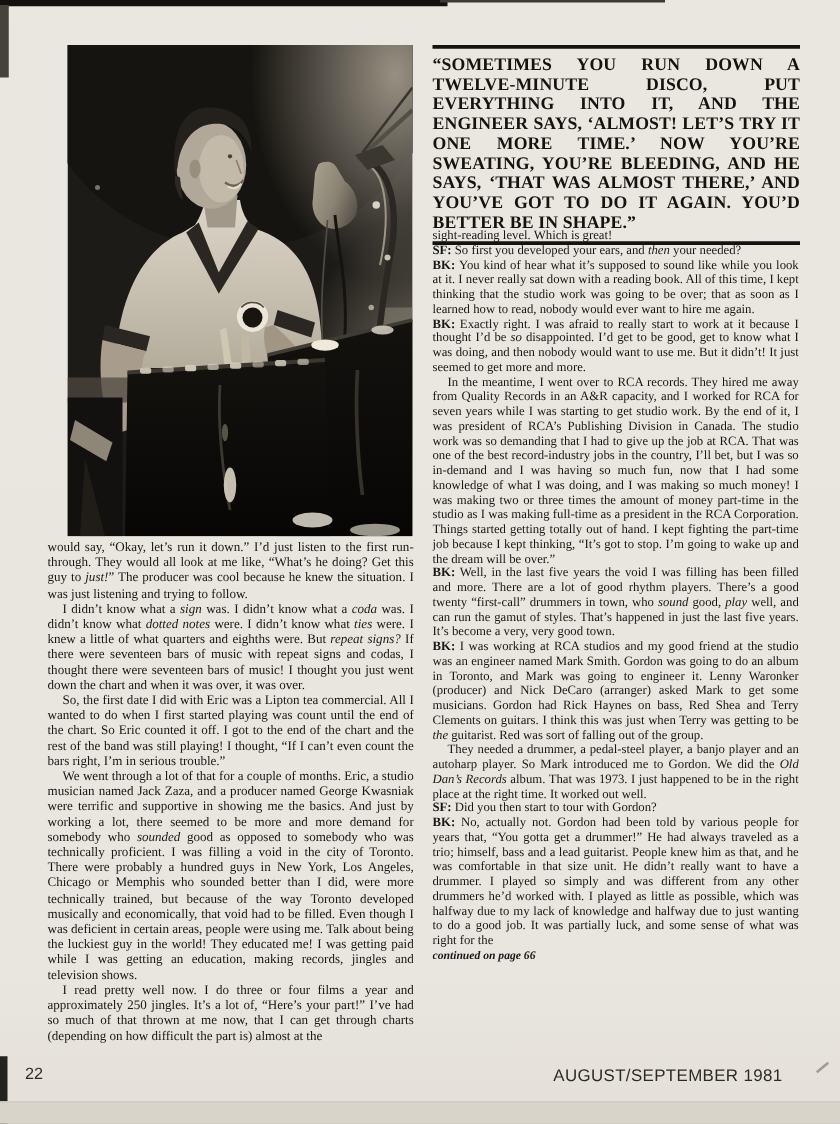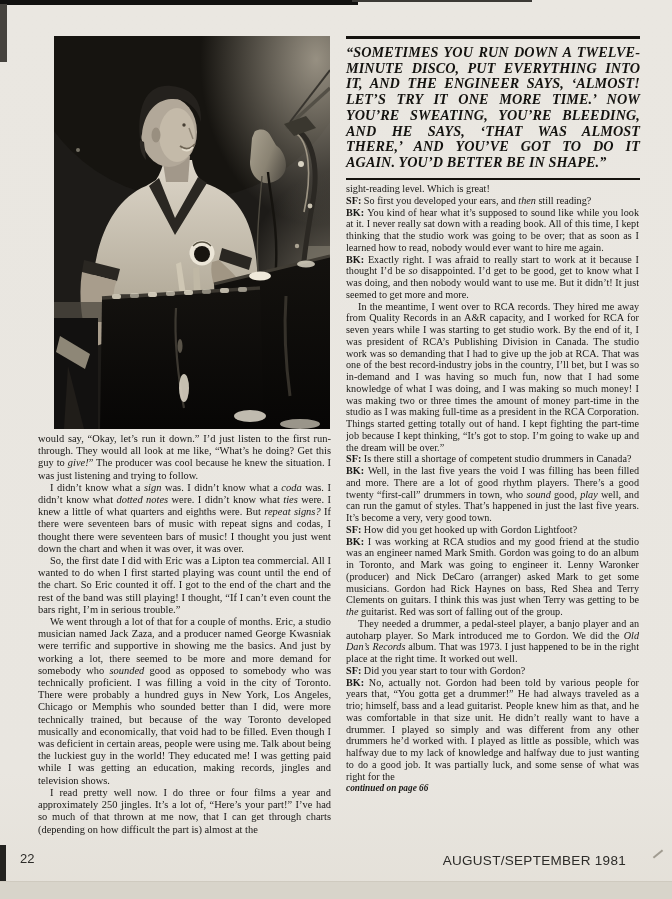--- a/index.html
+++ b/index.html
@@ -24,21 +24,21 @@
   
   .photo { position:absolute; left:54px; top:36px; width:276px; height:393px; }
   .photo svg { display:block; width:100%; height:100%; }
 
   
   .pullquote { position:absolute; left:346px; top:36px; width:294px; }
   .pq-rule { height:3px; background:#15130f; }
   .pq-rule.bottom { height:2.5px; }
   .pq-text {
     margin:6px 0 7px 0; color:#141310;
-    font-weight:700; font-style:italic;
+    font-weight:700; 
     font-size:14.2px; line-height:15.7px;
     text-align:justify; letter-spacing:.1px;
   }
 
   
   .col { position:absolute; color:#181715; }
   .col p { margin:0; text-align:justify; }
   .col p.indent { text-indent:12px; }
   .col .speaker { font-weight:700; }
   .col .it { font-style:italic; }
@@ -179,39 +179,37 @@
     </svg>
   </figure>
 
   <aside class="pullquote">
     <div class="pq-rule top"></div>
     <p class="pq-text">“SOMETIMES YOU RUN DOWN A TWELVE-MINUTE DISCO, PUT EVERYTHING INTO IT, AND THE ENGINEER SAYS, ‘ALMOST! LET’S TRY IT ONE MORE TIME.’ NOW YOU’RE SWEATING, YOU’RE BLEEDING, AND HE SAYS, ‘THAT WAS ALMOST THERE,’ AND YOU’VE GOT TO DO IT AGAIN. YOU’D BETTER BE IN SHAPE.”</p>
     <div class="pq-rule bottom"></div>
   </aside>
 
   <section class="col col-left">
-      <p><span>would say, “Okay, let’s run it down.” I’d just listen to the first run-through. They would all look at me like, “What’s he doing? Get this guy to </span><span class="it">give!</span><span>” The producer was cool because he knew the situation. I was just listening and trying to follow.</span></p>
+      <p><span>would say, “Okay, let’s run it down.” I’d just listen to the first run-through. They would all look at me like, “What’s he doing? Get this guy to </span><span class="it">just!</span><span>” The producer was cool because he knew the situation. I was just listening and trying to follow.</span></p>
       <p class="indent"><span>I didn’t know what a </span><span class="it">sign</span><span> was. I didn’t know what a </span><span class="it">coda</span><span> was. I didn’t know what </span><span class="it">dotted notes</span><span> were. I didn’t know what </span><span class="it">ties</span><span> were. I knew a little of what quarters and eighths were. But </span><span class="it">repeat signs?</span><span> If there were seventeen bars of music with repeat signs and codas, I thought there were seventeen bars of music! I thought you just went down the chart and when it was over, it was over.</span></p>
       <p class="indent"><span>So, the first date I did with Eric was a Lipton tea commercial. All I wanted to do when I first started playing was count until the end of the chart. So Eric counted it off. I got to the end of the chart and the rest of the band was still playing! I thought, “If I can’t even count the bars right, I’m in serious trouble.”</span></p>
       <p class="indent"><span>We went through a lot of that for a couple of months. Eric, a studio musician named Jack Zaza, and a producer named George Kwasniak were terrific and supportive in showing me the basics. And just by working a lot, there seemed to be more and more demand for somebody who </span><span class="it">sounded</span><span> good as opposed to somebody who was technically proficient. I was filling a void in the city of Toronto. There were probably a hundred guys in New York, Los Angeles, Chicago or Memphis who sounded better than I did, were more technically trained, but because of the way Toronto developed musically and economically, that void had to be filled. Even though I was deficient in certain areas, people were using me. Talk about being the luckiest guy in the world! They educated me! I was getting paid while I was getting an education, making records, jingles and television shows.</span></p>
       <p class="indent"><span>I read pretty well now. I do three or four films a year and approximately 250 jingles. It’s a lot of, “Here’s your part!” I’ve had so much of that thrown at me now, that I can get through charts (depending on how difficult the part is) almost at the</span></p>
     </section>
 
   <section class="col col-right">
     <p><span>sight-reading level. Which is great!</span></p>
-      <p><span class="speaker">SF: </span><span>So first you developed your ears, and </span><span class="it">then</span><span> still reading?</span></p>
+      <p><span class="speaker">SF: </span><span>So first you developed your ears, and </span><span class="it">then</span><span> your needed?</span></p>
       <p><span class="speaker">BK: </span><span>You kind of hear what it’s supposed to sound like while you look at it. I never really sat down with a reading book. All of this time, I kept thinking that the studio work was going to be over; that as soon as I learned how to read, nobody would ever want to hire me again.</span></p>
       <p><span class="speaker">BK: </span><span>Exactly right. I was afraid to really start to work at it because I thought I’d be </span><span class="it">so</span><span> disappointed. I’d get to be good, get to know what I was doing, and then nobody would want to use me. But it didn’t! It just seemed to get more and more.</span></p>
       <p class="indent"><span>In the meantime, I went over to RCA records. They hired me away from Quality Records in an A&amp;R capacity, and I worked for RCA for seven years while I was starting to get studio work. By the end of it, I was president of RCA’s Publishing Division in Canada. The studio work was so demanding that I had to give up the job at RCA. That was one of the best record-industry jobs in the country, I’ll bet, but I was so in-demand and I was having so much fun, now that I had some knowledge of what I was doing, and I was making so much money! I was making two or three times the amount of money part-time in the studio as I was making full-time as a president in the RCA Corporation. Things started getting totally out of hand. I kept fighting the part-time job because I kept thinking, “It’s got to stop. I’m going to wake up and the dream will be over.”</span></p>
-      <p><span class="speaker">SF: </span><span>Is there still a shortage of competent studio drummers in Canada?</span></p>
       <p><span class="speaker">BK: </span><span>Well, in the last five years the void I was filling has been filled and more. There are a lot of good rhythm players. There’s a good twenty “first-call” drummers in town, who </span><span class="it">sound</span><span> good, </span><span class="it">play</span><span> well, and can run the gamut of styles. That’s happened in just the last five years. It’s become a very, very good town.</span></p>
-      <p><span class="speaker">SF: </span><span>How did you get hooked up with Gordon Lightfoot?</span></p>
       <p><span class="speaker">BK: </span><span>I was working at RCA studios and my good friend at the studio was an engineer named Mark Smith. Gordon was going to do an album in Toronto, and Mark was going to engineer it. Lenny Waronker (producer) and Nick DeCaro (arranger) asked Mark to get some musicians. Gordon had Rick Haynes on bass, Red Shea and Terry Clements on guitars. I think this was just when Terry was getting to be </span><span class="it">the</span><span> guitarist. Red was sort of falling out of the group.</span></p>
       <p class="indent"><span>They needed a drummer, a pedal-steel player, a banjo player and an autoharp player. So Mark introduced me to Gordon. We did the </span><span class="it">Old Dan’s Records</span><span> album. That was 1973. I just happened to be in the right place at the right time. It worked out well.</span></p>
-      <p><span class="speaker">SF: </span><span>Did you year start to tour with Gordon?</span></p>
+      <p><span class="speaker">SF: </span><span>Did you then start to tour with Gordon?</span></p>
       <p><span class="speaker">BK: </span><span>No, actually not. Gordon had been told by various people for years that, “You gotta get a drummer!” He had always traveled as a trio; himself, bass and a lead guitarist. People knew him as that, and he was comfortable in that size unit. He didn’t really want to have a drummer. I played so simply and was different from any other drummers he’d worked with. I played as little as possible, which was halfway due to my lack of knowledge and halfway due to just wanting to do a good job. It was partially luck, and some sense of what was right for the</span></p>
       <div class="continued col-end">continued on page 66</div>
   </section>
 
   <div class="folio">22</div>
   <div class="issue">AUGUST/SEPTEMBER 1981</div>
 
 </div>
 
 </body></html>

